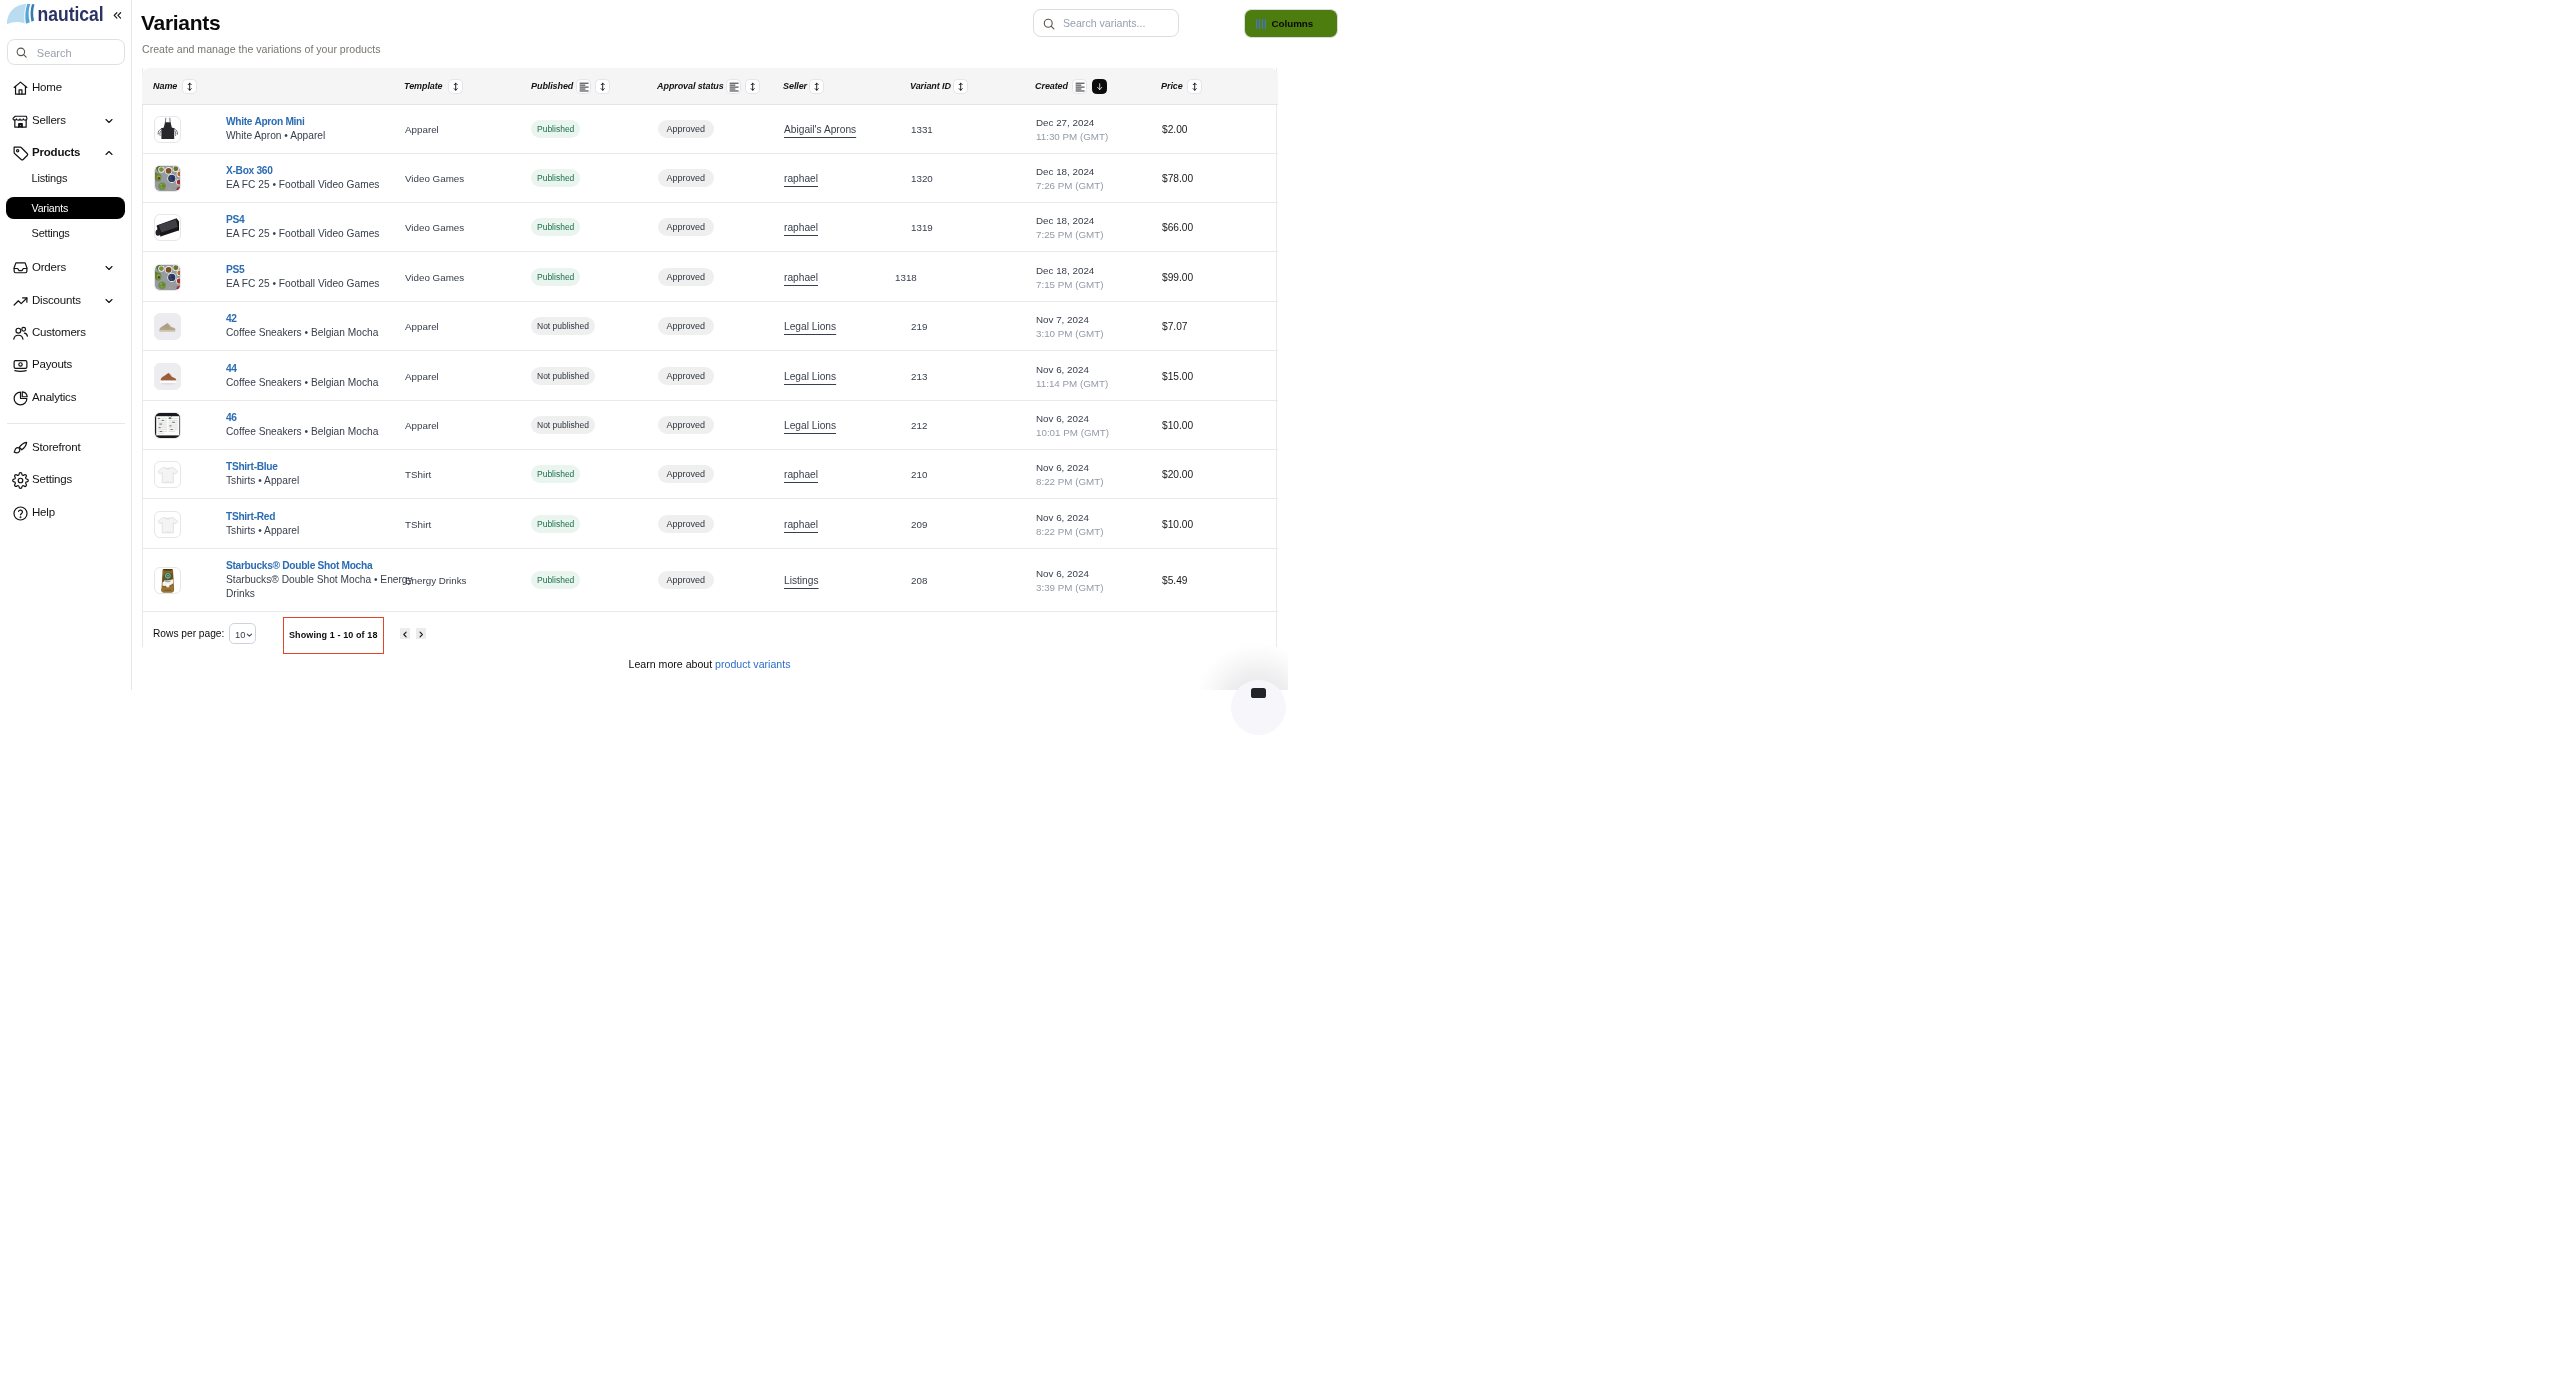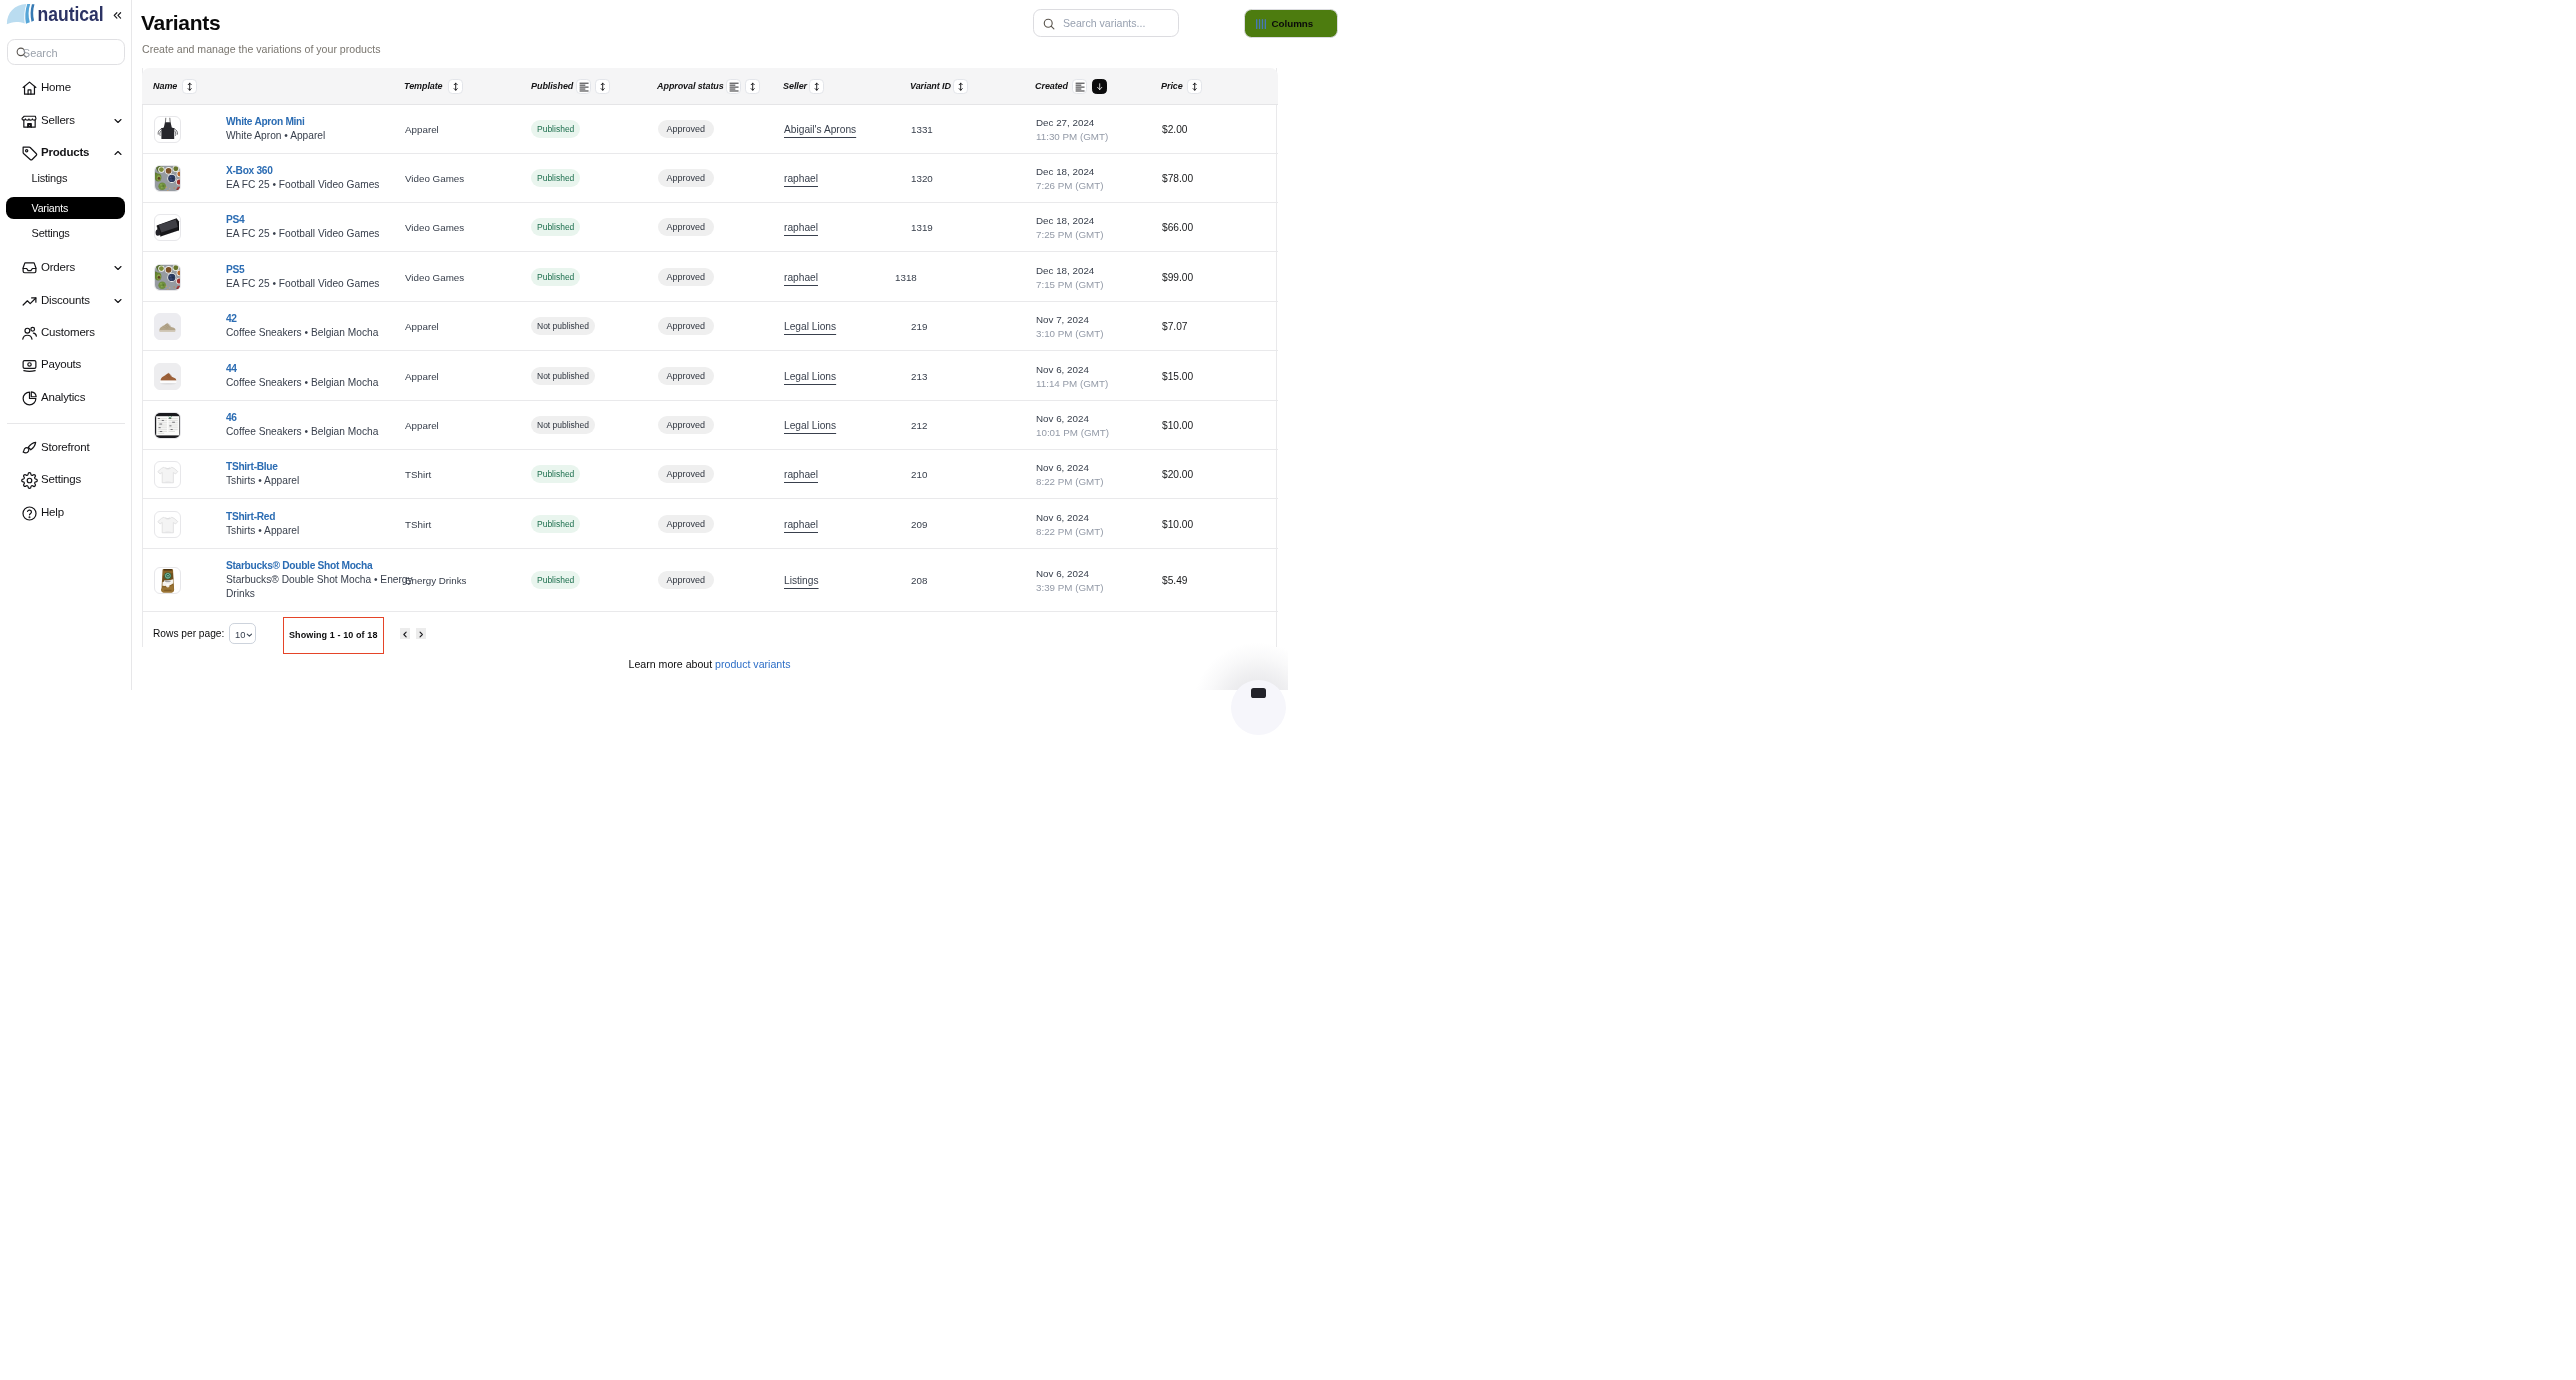--- a/index.html
+++ b/index.html
@@ -6,22 +6,22 @@
 html,body { width:1288px; height:690px; overflow:hidden; background:#fff;
   font-family:"Liberation Sans", sans-serif; -webkit-font-smoothing:antialiased; }
 
 #sidebar { position:absolute; left:0; top:0; width:132px; height:690px;
   border-right:0.9px solid #e7e7e9; background:#fff; }
 #logo { position:absolute; left:6px; top:3.4px; }
 #collapse { position:absolute; left:111px; top:8.5px; color:#1b1b1f; }
 #sbsearch { position:absolute; left:6.8px; top:39px; width:118px; height:25.6px;
   border:0.9px solid #e0e0e3; border-radius:7.7px; }
 #sbsearch svg { position:absolute; left:7.7px; top:6px; }
-#sbsearch span { position:absolute; left:15px; top:6.8px; font-size:11px; color:#9aa1ab; }
-.nav { position:absolute; left:0; width:131px; height:32px;margin-left:9px; }
+#sbsearch span { position:absolute; left:29px; top:6.8px; font-size:11px; color:#9aa1ab; }
+.nav { position:absolute; left:0; width:131px; height:32px; }
 .nav .ic { position:absolute; left:12px; top:50%; margin-top:-8.5px; }
 .nav .tx { position:absolute; left:32px; top:50%; margin-top:-6.8px; font-size:11.5px;
   color:#131316; letter-spacing:-0.2px; white-space:nowrap; }
 .nav .ch { position:absolute; left:103px; top:50%; margin-top:-6px; }
 .sub { position:absolute; left:31.5px; font-size:11px; color:#131316; letter-spacing:-0.2px; }
 #pill { position:absolute; left:6px; top:197px; width:119px; height:22px; background:#000;
   border-radius:7.7px; }
 #pill span { position:absolute; left:25.6px; top:5.1px; color:#fff; font-size:10.6px; letter-spacing:-0.2px;}
 #sbdivider { position:absolute; left:6.8px; top:423px; width:118px; height:0.9px; background:#e7e7e9; }
 

